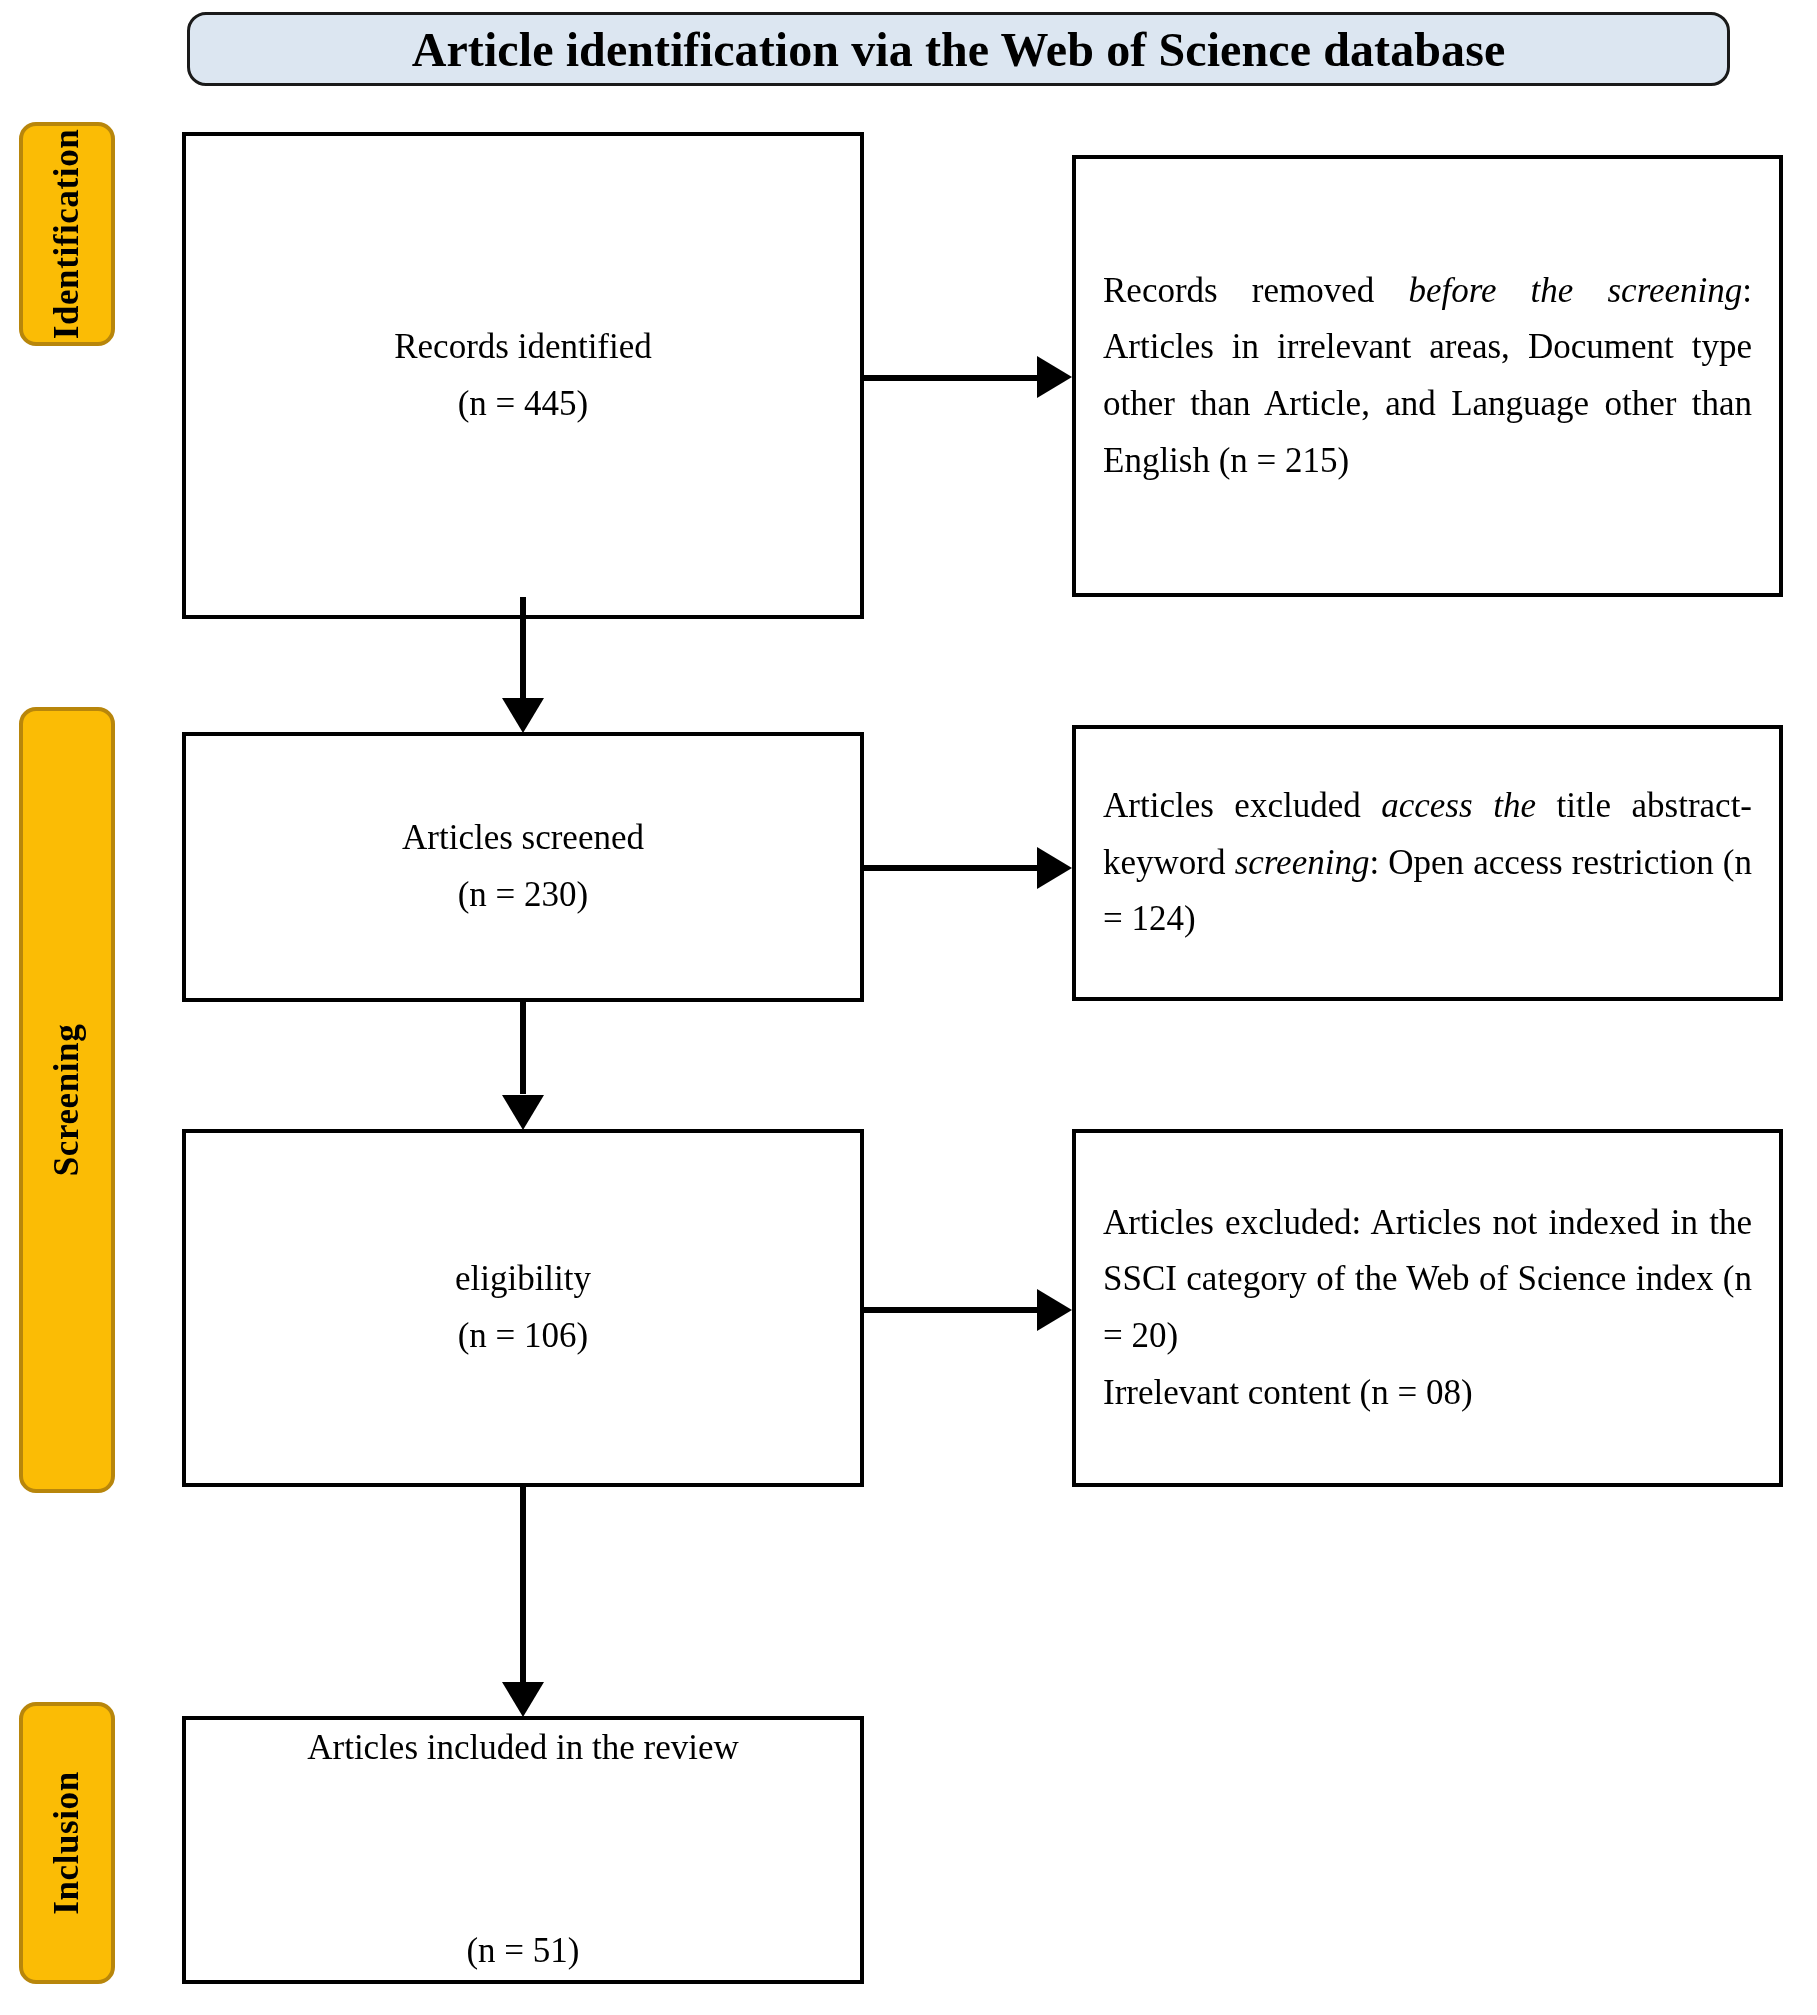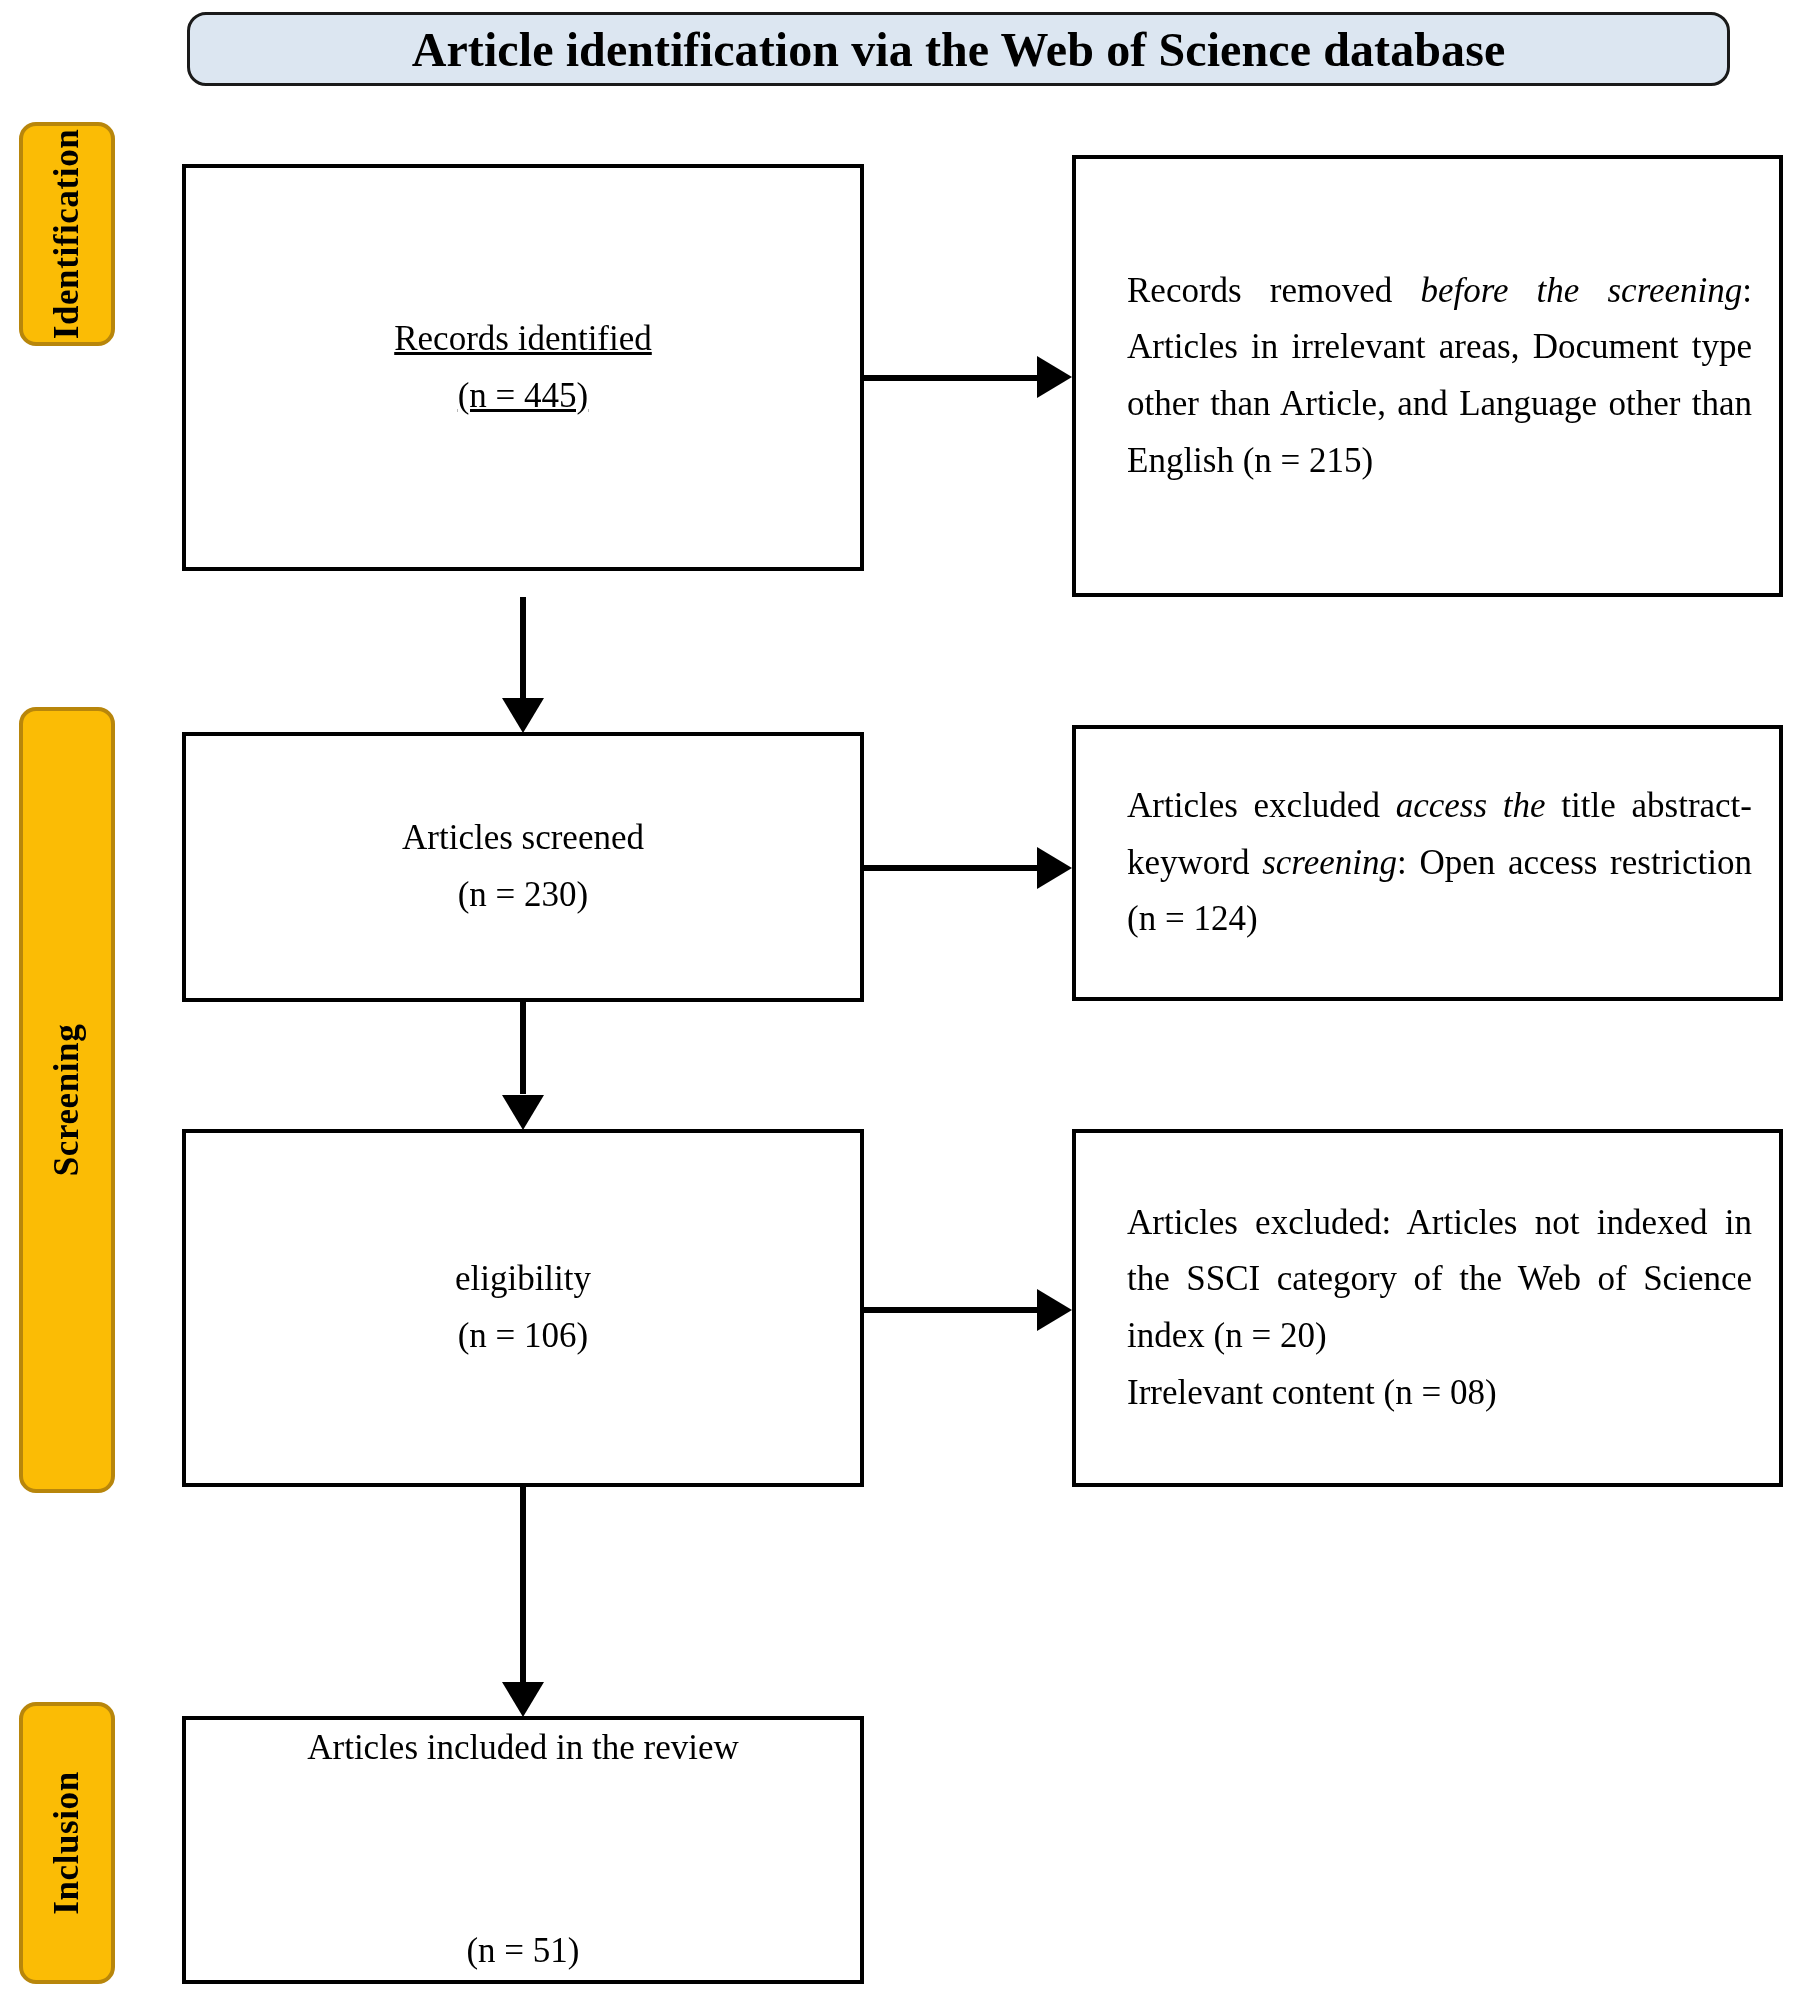--- a/index.html
+++ b/index.html
@@ -87,26 +87,25 @@
   }
   .box-line {
     font-size: 35px;
     line-height: 1.62;
     color: #000000;
   }
   .just-box .box-line {
     text-align: justify;
     text-align-last: left;
     hyphens: none;
-    margin-left: 24px;
   }
   .box-line i { font-style: italic; }
 
   
-  #box-identified   { left: 182px;  top: 164px;  width: 682px; height: 407px; text-decoration: underline; }
+  #box-identified   { left: 182px;  top: 132px;  width: 682px; height: 487px; }
   #box-screened     { left: 182px;  top: 732px; width: 682px; height: 270px; }
   #box-fulltext     { left: 182px;  top: 1129px; width: 682px; height: 358px; }
   #box-included     { left: 182px;  top: 1716px; width: 682px; height: 268px; justify-content: space-between; }
 
   
   #box-removed      { left: 1072px; top: 155px;  width: 711px; height: 442px; }
   #box-excl-screen  { left: 1072px; top: 725px; width: 711px; height: 276px; }
   #box-excl-elig    { left: 1072px; top: 1129px; width: 711px; height: 358px; }
 
   

